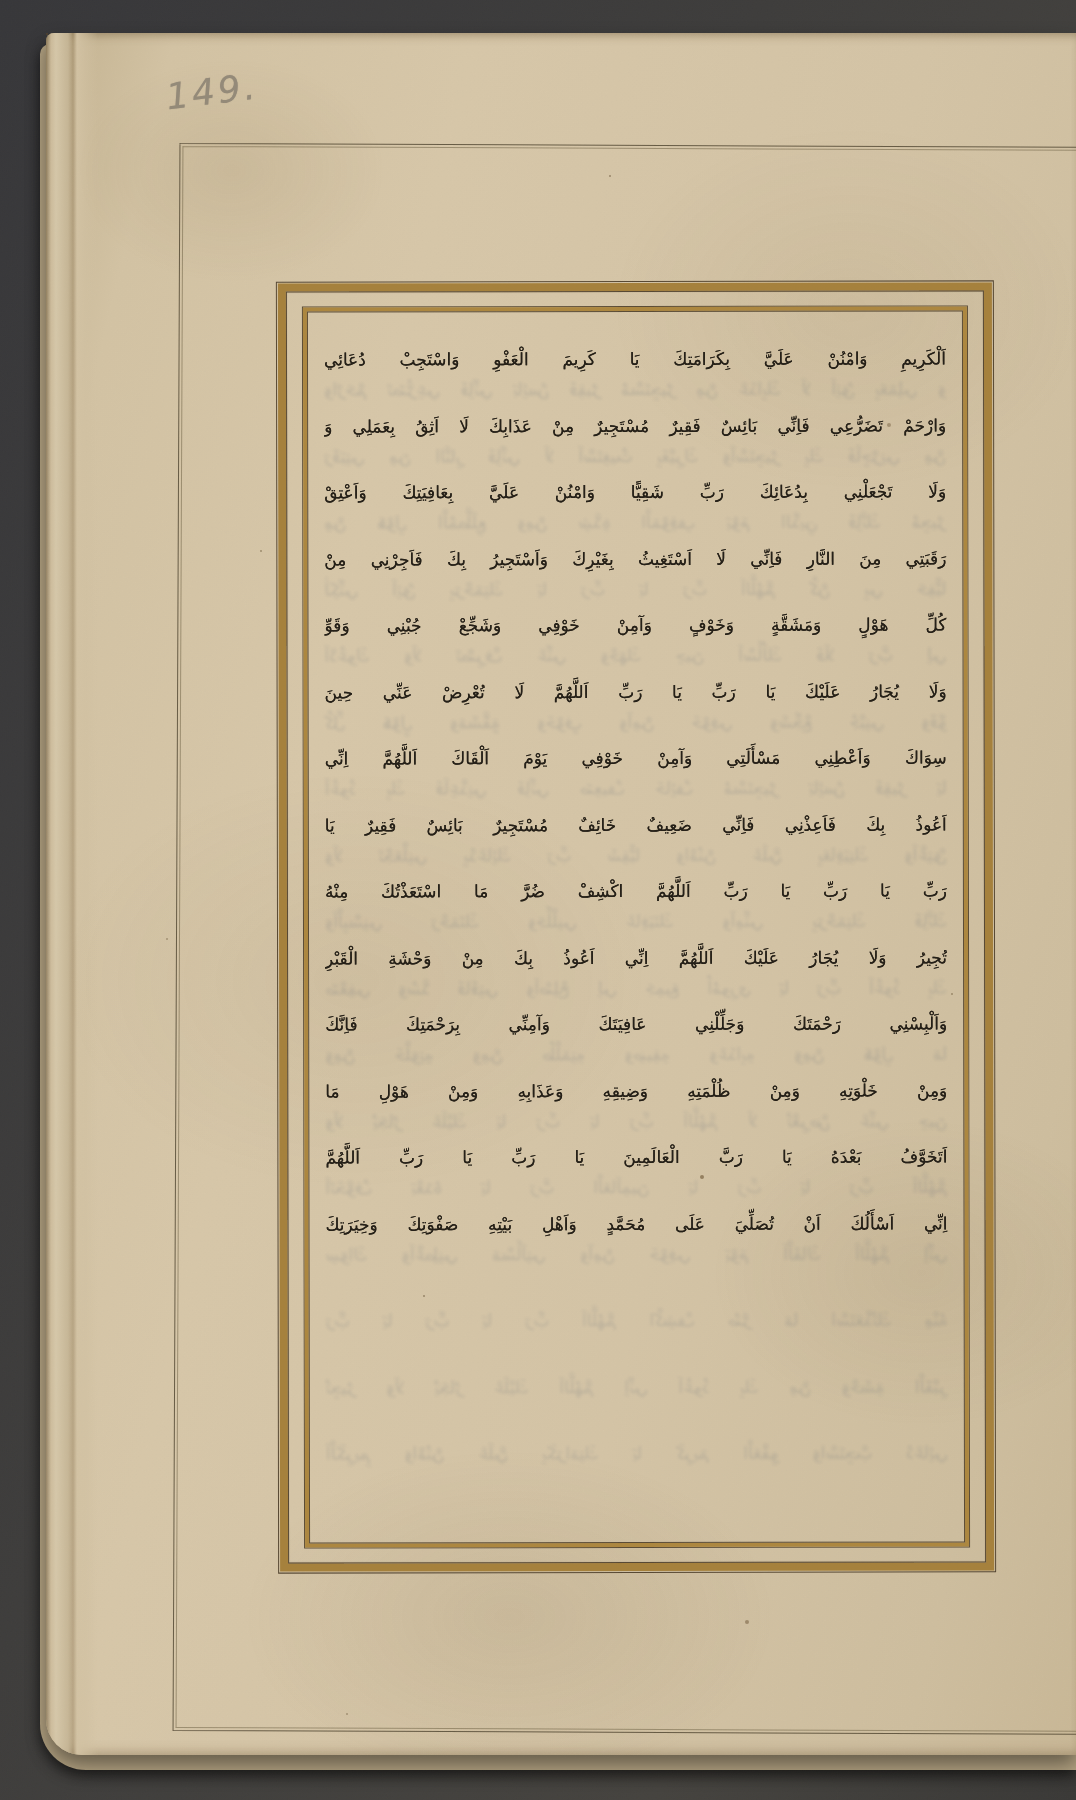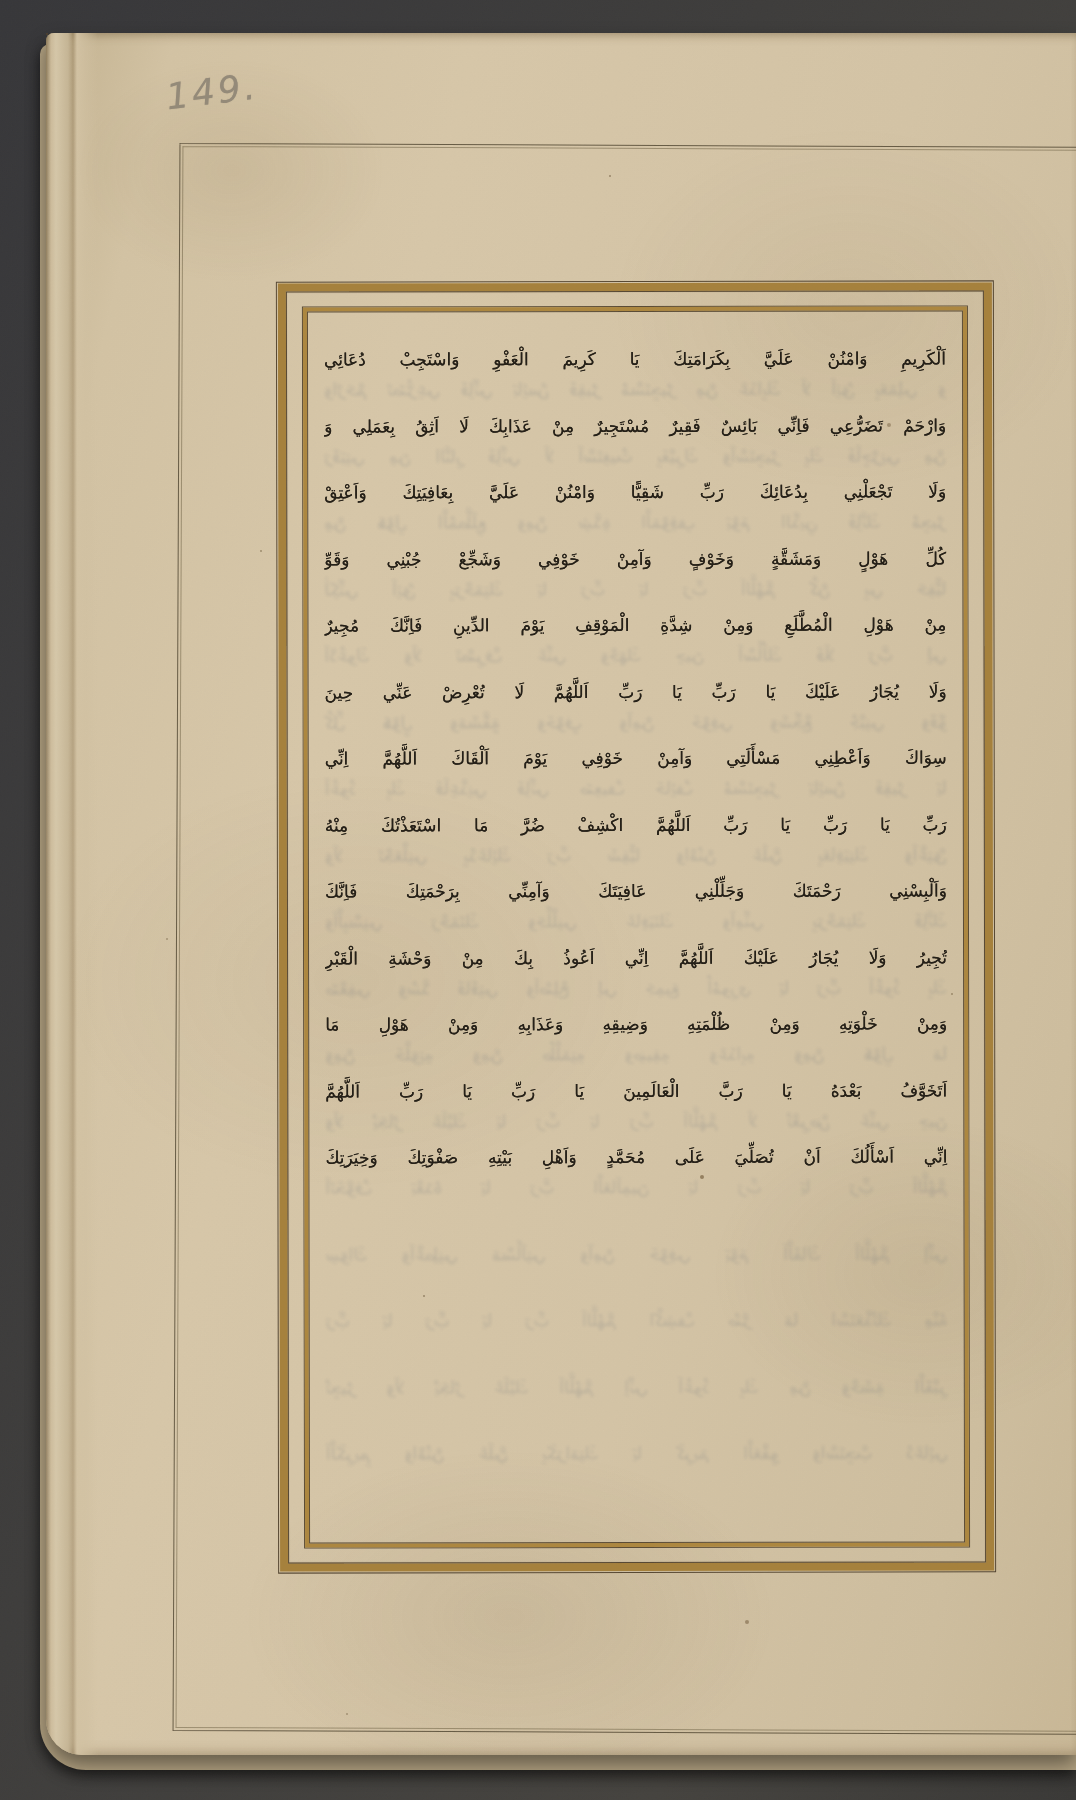--- a/index.html
+++ b/index.html
@@ -146,27 +146,28 @@
                 <div class="t-line">سِوَاكَ وَاَعْطِنِي مَسْأَلَتِي وَآمِنْ خَوْفِي يَوْمَ اَلْقَاكَ اَللَّهُمَّ اِنِّي</div>
                 <div class="t-line">رَبِّ يَا رَبِّ يَا رَبِّ اَللَّهُمَّ اكْشِفْ ضُرَّ مَا اسْتَعَذْتُكَ مِنْهُ</div>
                 <div class="t-line">تُجِيرُ وَلَا يُجَارُ عَلَيْكَ اَللَّهُمَّ اِنِّي اَعُوذُ بِكَ مِنْ وَحْشَةِ الْقَبْرِ</div>
                 <div class="t-line">اَلْكَرِيمِ وَامْنُنْ عَلَيَّ بِكَرَامَتِكَ يَا كَرِيمَ الْعَفْوِ وَاسْتَجِبْ دُعَائِي</div>
               </div>
 
               <div class="lines">
                 <div class="t-line">اَلْكَرِيمِ وَامْنُنْ عَلَيَّ بِكَرَامَتِكَ يَا كَرِيمَ الْعَفْوِ وَاسْتَجِبْ دُعَائِي</div>
                 <div class="t-line">وَارْحَمْ تَضَرُّعِي فَاِنِّي بَائِسٌ فَقِيرٌ مُسْتَجِيرٌ مِنْ عَذَابِكَ لَا اَثِقُ بِعَمَلِي وَ</div>
                 <div class="t-line">وَلَا تَجْعَلْنِي بِدُعَائِكَ رَبِّ شَقِيًّا وَامْنُنْ عَلَيَّ بِعَافِيَتِكَ وَاَعْتِقْ</div>
+                <div class="t-line">رَقَبَتِي مِنَ النَّارِ فَاِنِّي لَا اَسْتَغِيثُ بِغَيْرِكَ وَاَسْتَجِيرُ بِكَ فَاَجِرْنِي مِنْ</div>
                 <div class="t-line">كُلِّ هَوْلٍ وَمَشَقَّةٍ وَخَوْفٍ وَآمِنْ خَوْفِي وَشَجِّعْ جُبْنِي وَقَوِّ</div>
-                <div class="t-line">مِنْ هَوْلِ الْمُطَّلَعِ وَمِنْ شِدَّةِ الْمَوْقِفِ يَوْمَ الدِّينِ فَاِنَّكَ مُجِيرٌ</div>
                 <div class="t-line">وَلَا يُجَارُ عَلَيْكَ يَا رَبِّ يَا رَبِّ اَللَّهُمَّ لَا تُعْرِضْ عَنِّي حِينَ</div>
                 <div class="t-line">سِوَاكَ وَاَعْطِنِي مَسْأَلَتِي وَآمِنْ خَوْفِي يَوْمَ اَلْقَاكَ اَللَّهُمَّ اِنِّي</div>
+                <div class="t-line">اَعُوذُ بِكَ فَاَعِذْنِي فَاِنِّي ضَعِيفٌ خَائِفٌ مُسْتَجِيرٌ بَائِسٌ فَقِيرٌ يَا</div>
                 <div class="t-line">رَبِّ يَا رَبِّ يَا رَبِّ اَللَّهُمَّ اكْشِفْ ضُرَّ مَا اسْتَعَذْتُكَ مِنْهُ</div>
+                <div class="t-line">تُجِيرُ وَلَا يُجَارُ عَلَيْكَ اَللَّهُمَّ اِنِّي اَعُوذُ بِكَ مِنْ وَحْشَةِ الْقَبْرِ</div>
                 <div class="t-line">وَاَلْبِسْنِي رَحْمَتَكَ وَجَلِّلْنِي عَافِيَتَكَ وَآمِنِّي بِرَحْمَتِكَ فَاِنَّكَ</div>
-                <div class="t-line">تُجِيرُ وَلَا يُجَارُ عَلَيْكَ اَللَّهُمَّ اِنِّي اَعُوذُ بِكَ مِنْ وَحْشَةِ الْقَبْرِ</div>
                 <div class="t-line">وَمِنْ خَلْوَتِهِ وَمِنْ ظُلْمَتِهِ وَضِيقِهِ وَعَذَابِهِ وَمِنْ هَوْلِ مَا</div>
                 <div class="t-line">اَتَخَوَّفُ بَعْدَهُ يَا رَبَّ الْعَالَمِينَ يَا رَبِّ يَا رَبِّ اَللَّهُمَّ</div>
                 <div class="t-line">اِنِّي اَسْأَلُكَ اَنْ تُصَلِّيَ عَلَى مُحَمَّدٍ وَاَهْلِ بَيْتِهِ صَفْوَتِكَ وَخِيَرَتِكَ</div>
               </div>
 
             </div>
 
           </div>
          </div>
         </div>

